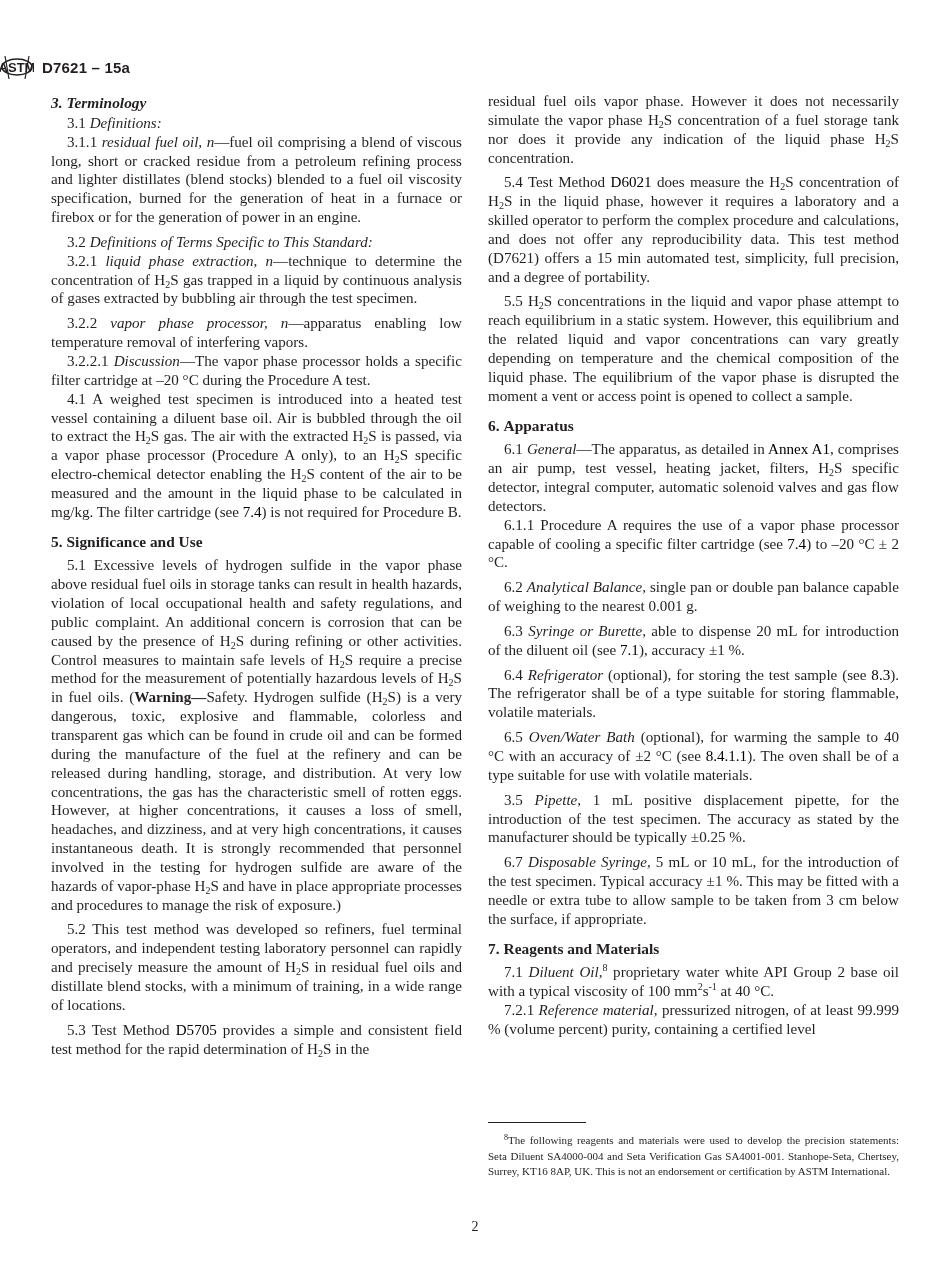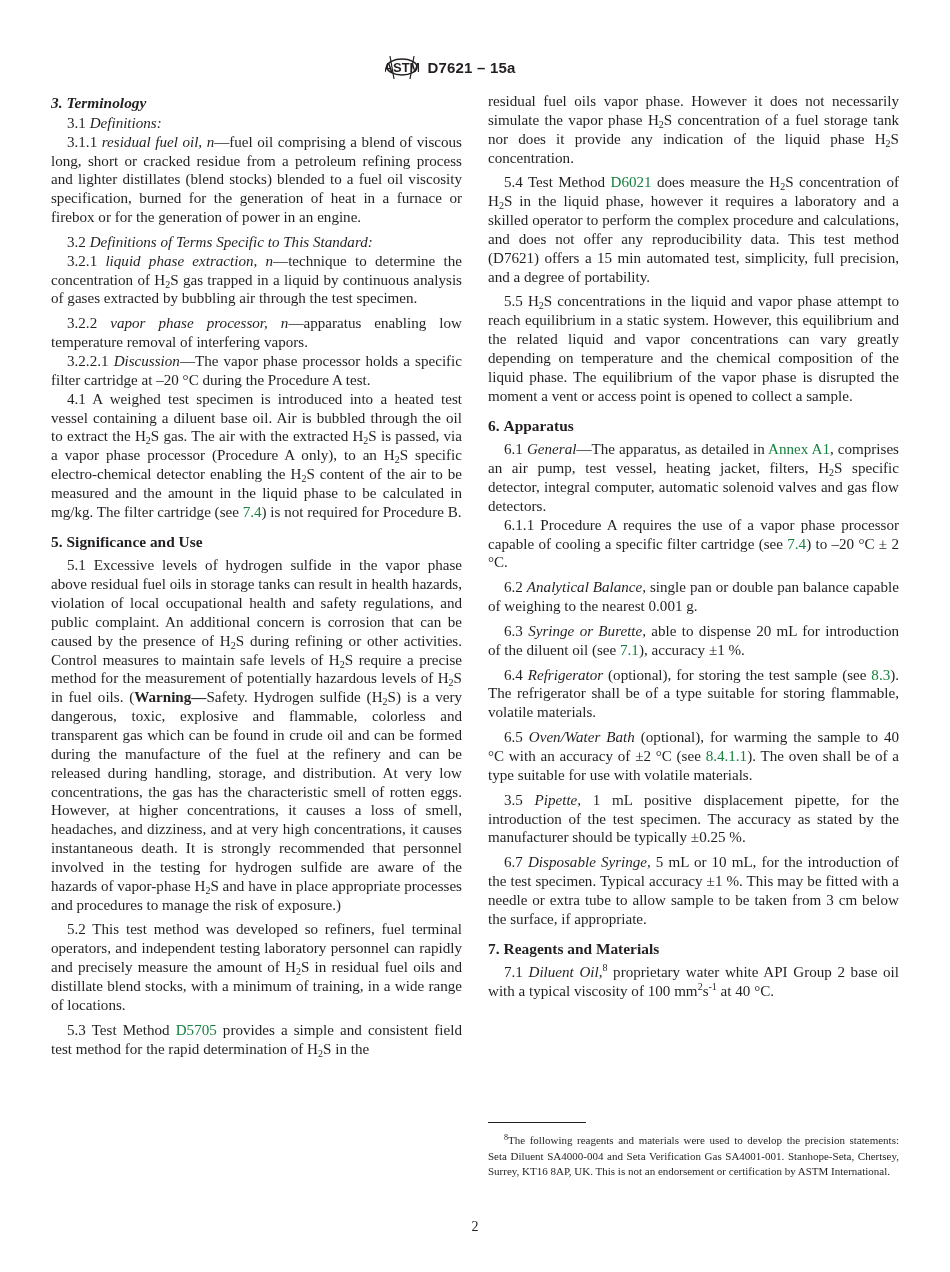--- a/index.html
+++ b/index.html
@@ -1,35 +1,35 @@
 <!DOCTYPE html>
 <html><head>
 <meta charset="utf-8">
 <style>
   html, body { margin: 0; padding: 0; background: #ffffff; }
   body { width: 950px; height: 1272px; position: relative; overflow: hidden;
          font-family: "Liberation Serif", "DejaVu Serif", serif; color: #231f20; }
-  .header { position: absolute; top: 52px; left: 0; width: 901px; text-align: center; height: 34px; }
+  .header { position: absolute; top: 52px; left: 0; width: 901px; text-align: left; height: 34px; }
   .header-inner { display: inline-flex; align-items: center; gap: 8px; }
   .logo { width: 34px; height: 30px; }
   .doc-id { font-family: "Liberation Sans", "DejaVu Sans", sans-serif; font-weight: bold; font-size: 15px; letter-spacing: 0.2px; }
   .col { position: absolute; top: 92px; width: 411px; font-size: 15.1px; line-height: 18.85px; }
   .col-left { left: 51px; }
   .col-right { left: 488px; }
   p { margin: 0; text-align: justify; text-indent: 16px; }
   p.gap { margin-top: 6px; }
   h2 { font-size: 15.4px; font-weight: bold; margin: 0; padding: 0; line-height: 18.85px; }
   h2.sec-gap { margin-top: 11px; margin-bottom: 5px; }
   h2.first { margin-top: 2px; margin-bottom: 1px; font-style: italic; }
   .num { margin-right: 4px; }
   i { font-style: italic; }
   b { font-weight: bold; }
   sub { font-size: 10px; vertical-align: -3px; line-height: 0; }
   sup { font-size: 10px; vertical-align: 6px; line-height: 0; }
-  a.xref { color: #15803d; text-decoration: none; cursor: pointer; }
+  a.xref { color: #000000; text-decoration: none; cursor: pointer; }
   .footnote-rule { position: absolute; left: 488px; top: 1122px; width: 98px; height: 1px; background: #231f20; }
   .footnote { position: absolute; left: 488px; top: 1133px; width: 411px; font-size: 11px; line-height: 15.6px; text-align: justify; text-indent: 16px; }
   .footnote sup { font-size: 8px; vertical-align: 4px; }
   .page-number { position: absolute; top: 1219px; left: 0; width: 950px; text-align: center; font-size: 14px; }
 </style>
 </head>
 <body>
 
 <div class="header">
   <div class="header-inner">
@@ -65,18 +65,19 @@
     <p><span>6.1 </span><i>General</i><span>—The apparatus, as detailed in </span><a class="xref">Annex A1</a><span>, comprises an air pump, test vessel, heating jacket, filters, H</span><sub>2</sub><span>S specific detector, integral computer, automatic solenoid valves and gas flow detectors.</span></p>
     <p><span>6.1.1 Procedure A requires the use of a vapor phase processor capable of cooling a specific filter cartridge (see </span><a class="xref">7.4</a><span>) to –20 °C ± 2 °C.</span></p>
     <p class="gap"><span>6.2 </span><i>Analytical Balance,</i><span> single pan or double pan balance capable of weighing to the nearest 0.001 g.</span></p>
     <p class="gap"><span>6.3 </span><i>Syringe or Burette,</i><span> able to dispense 20 mL for introduction of the diluent oil (see </span><a class="xref">7.1</a><span>), accuracy ±1 %.</span></p>
     <p class="gap"><span>6.4 </span><i>Refrigerator</i><span> (optional), for storing the test sample (see </span><a class="xref">8.3</a><span>). The refrigerator shall be of a type suitable for storing flammable, volatile materials.</span></p>
     <p class="gap"><span>6.5 </span><i>Oven/Water Bath</i><span> (optional), for warming the sample to 40 °C with an accuracy of ±2 °C (see </span><a class="xref">8.4.1.1</a><span>). The oven shall be of a type suitable for use with volatile materials.</span></p>
     <p class="gap"><span>3.5 </span><i>Pipette,</i><span> 1 mL positive displacement pipette, for the introduction of the test specimen. The accuracy as stated by the manufacturer should be typically ±0.25 %.</span></p>
     <p class="gap"><span>6.7 </span><i>Disposable Syringe,</i><span> 5 mL or 10 mL, for the introduction of the test specimen. Typical accuracy ±1 %. This may be fitted with a needle or extra tube to allow sample to be taken from 3 cm below the surface, if appropriate.</span></p>
     <h2 class="sec-gap"><span class="num">7.</span><span>Reagents and Materials</span></h2>
     <p><span>7.1 </span><i>Diluent Oil,</i><sup>8</sup><span> proprietary water white API Group 2 base oil with a typical viscosity of 100 mm</span><sup>2</sup><span>s</span><sup>-1</sup><span> at 40 °C.</span></p>
+    <p><span>7.2.1 </span><i>Reference material,</i><span> pressurized nitrogen, of at least 99.999 % (volume percent) purity, containing a certified level</span></p>
   </div>
 
 <div class="footnote-rule"></div>
 <div class="footnote"><sup>8</sup><span>The following reagents and materials were used to develop the precision statements: Seta Diluent SA4000-004 and Seta Verification Gas SA4001-001. Stanhope-Seta, Chertsey, Surrey, KT16 8AP, UK. This is not an endorsement or certification by ASTM International.</span></div>
 
 <div class="page-number">2</div>
 
 </body></html>

